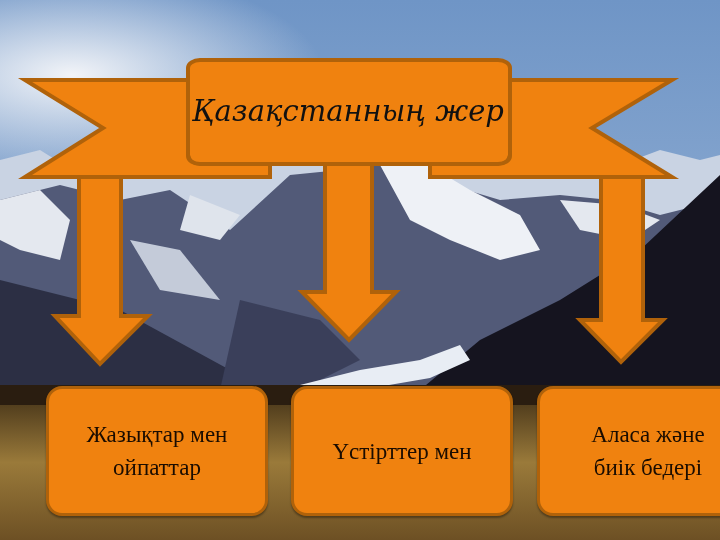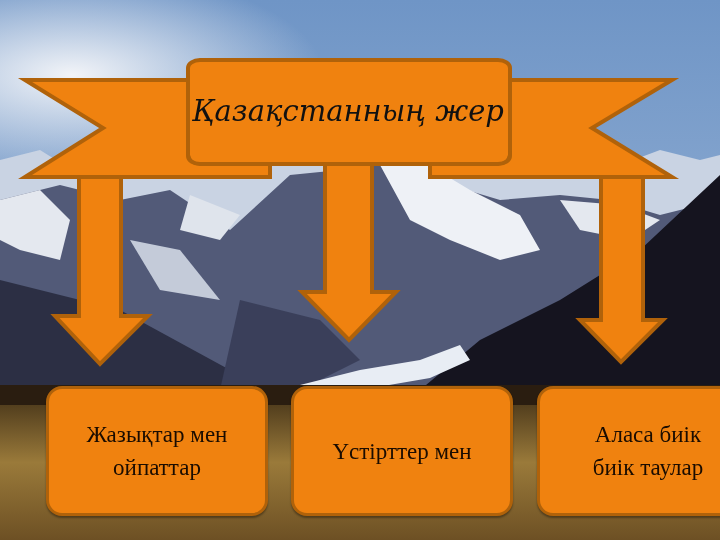--- a/index.html
+++ b/index.html
@@ -92,16 +92,16 @@
 </div>
 
 <div class="box" style="left:248px;font-family:Liberation Serif, serif;">
   <div>
     <span>Үстірттер мен</span>
   </div>
 </div>
 
 <div class="box" style="left:494px;">
   <div>
-    <span>Аласа биік</span>
-    <span>биік таулар</span>
+    <span>Аласа және</span>
+    <span>биік бедері</span>
   </div>
 </div>
 
 </body></html>

